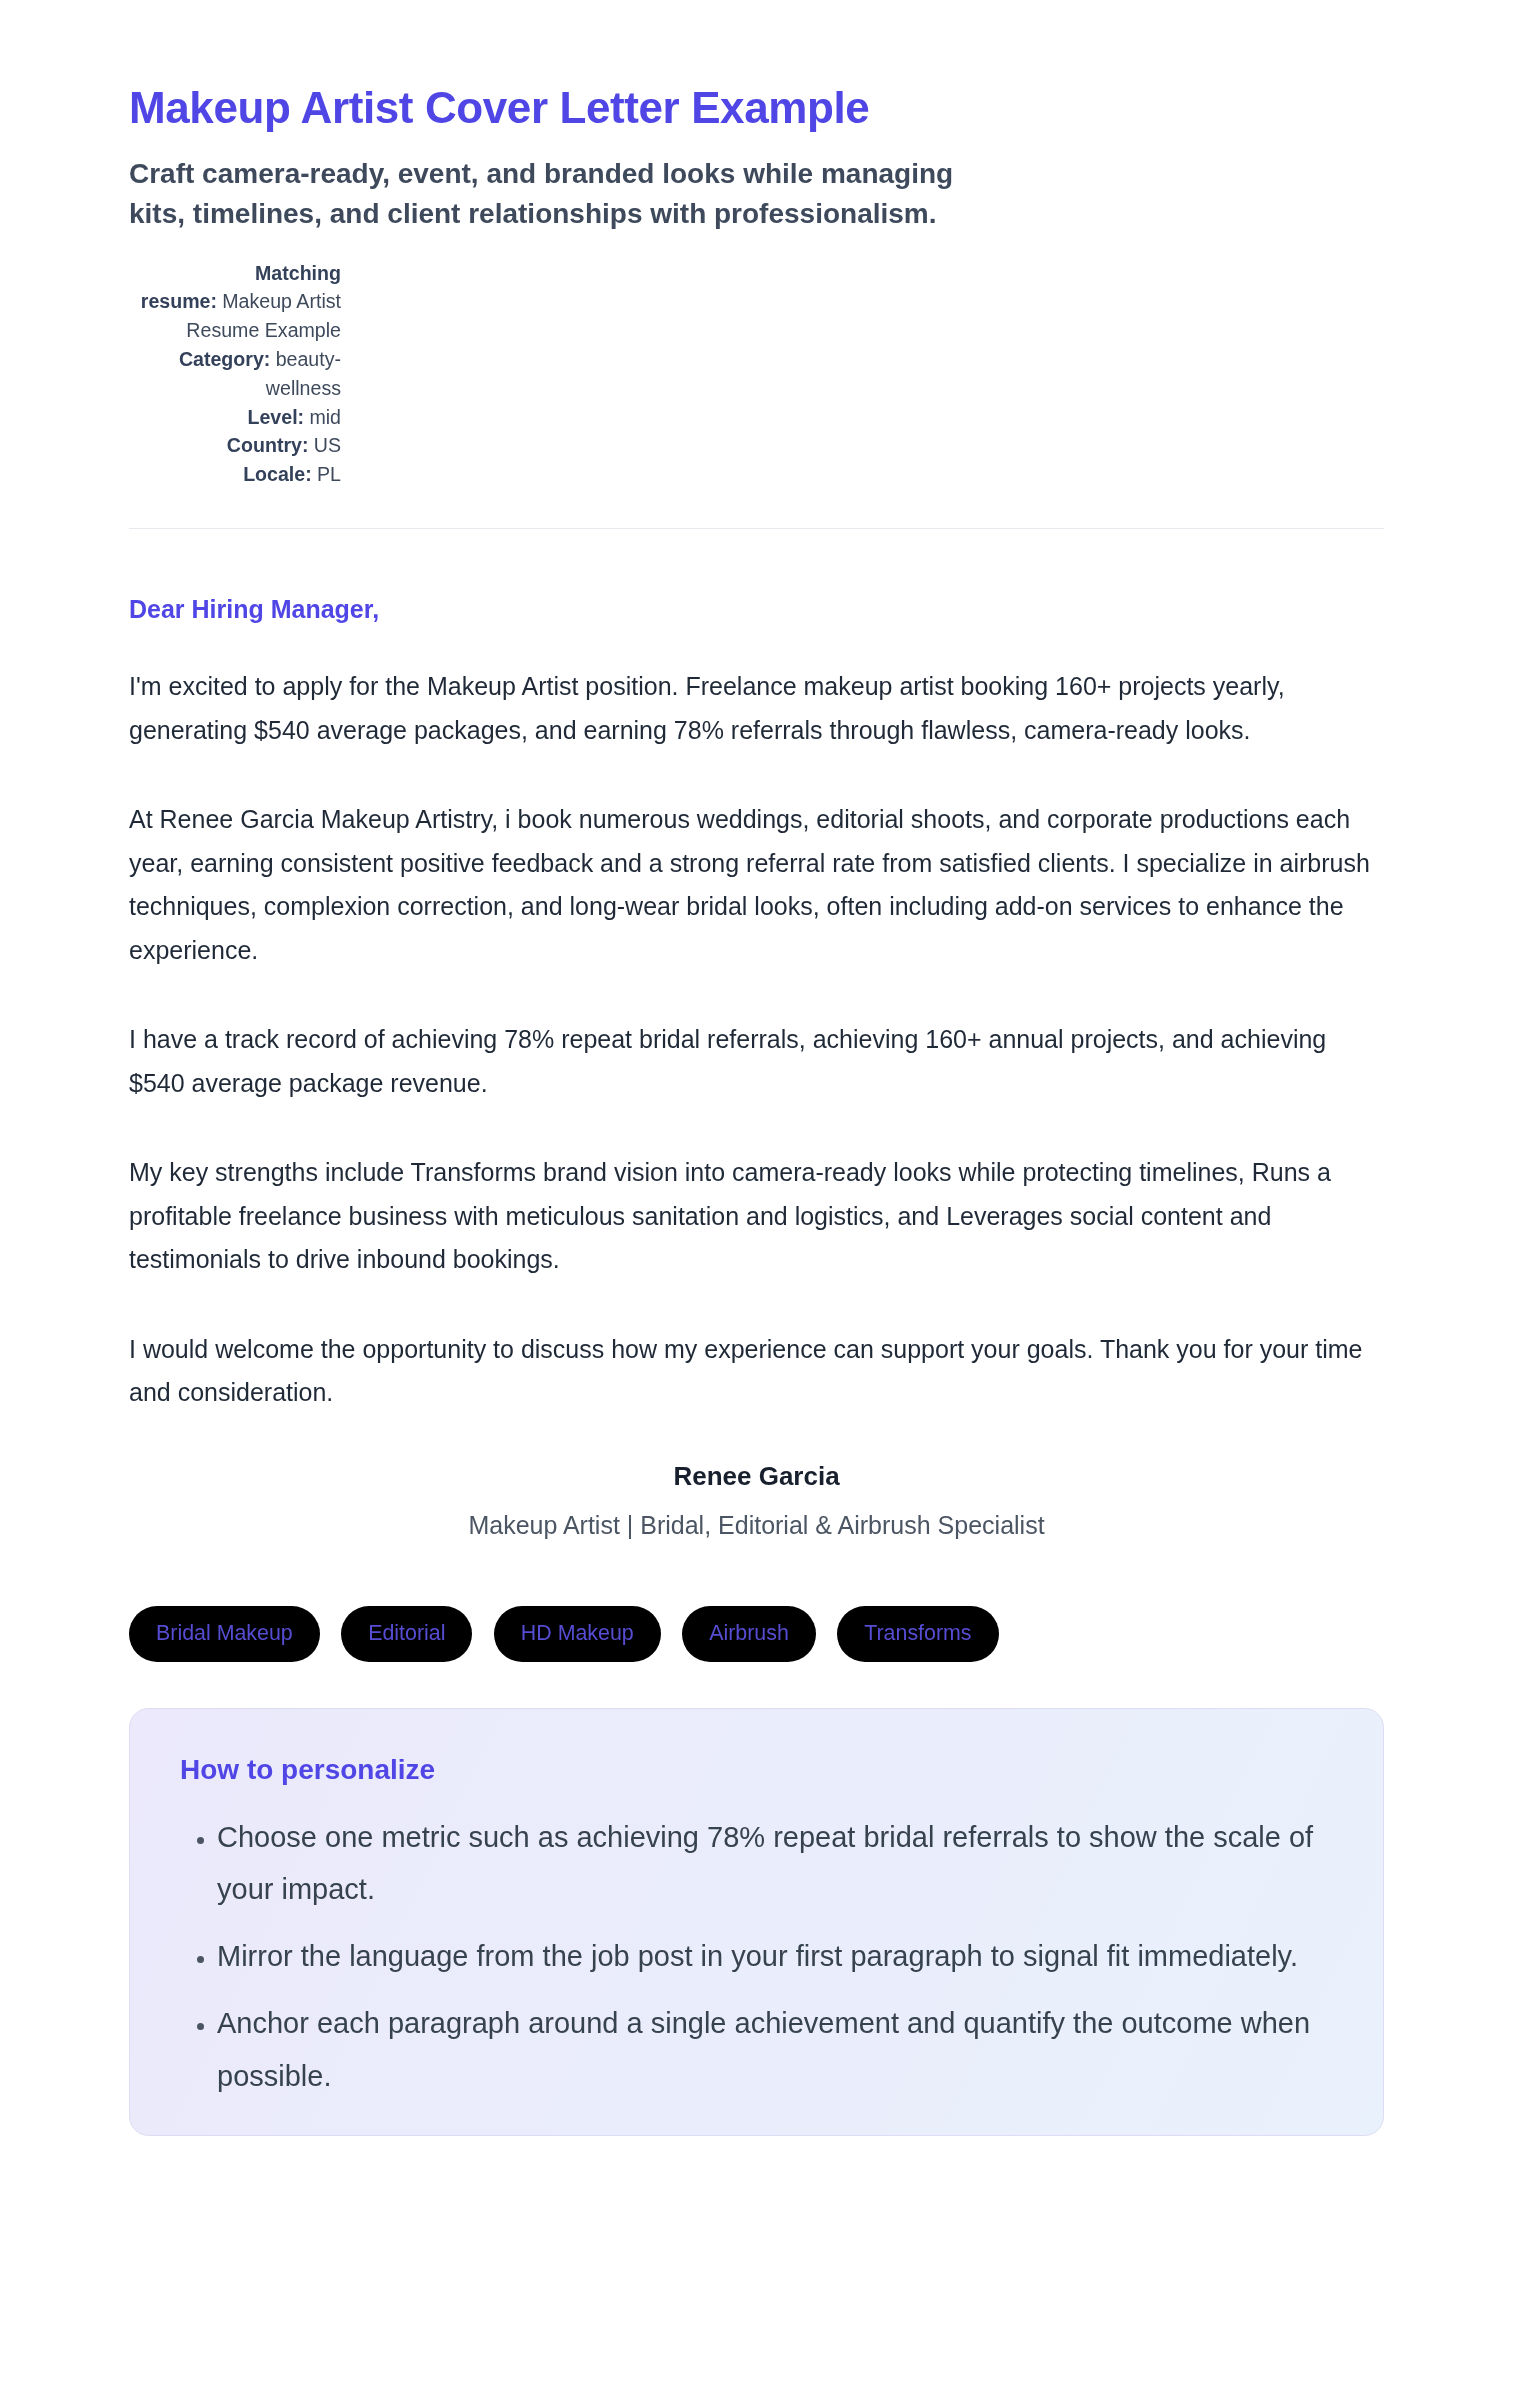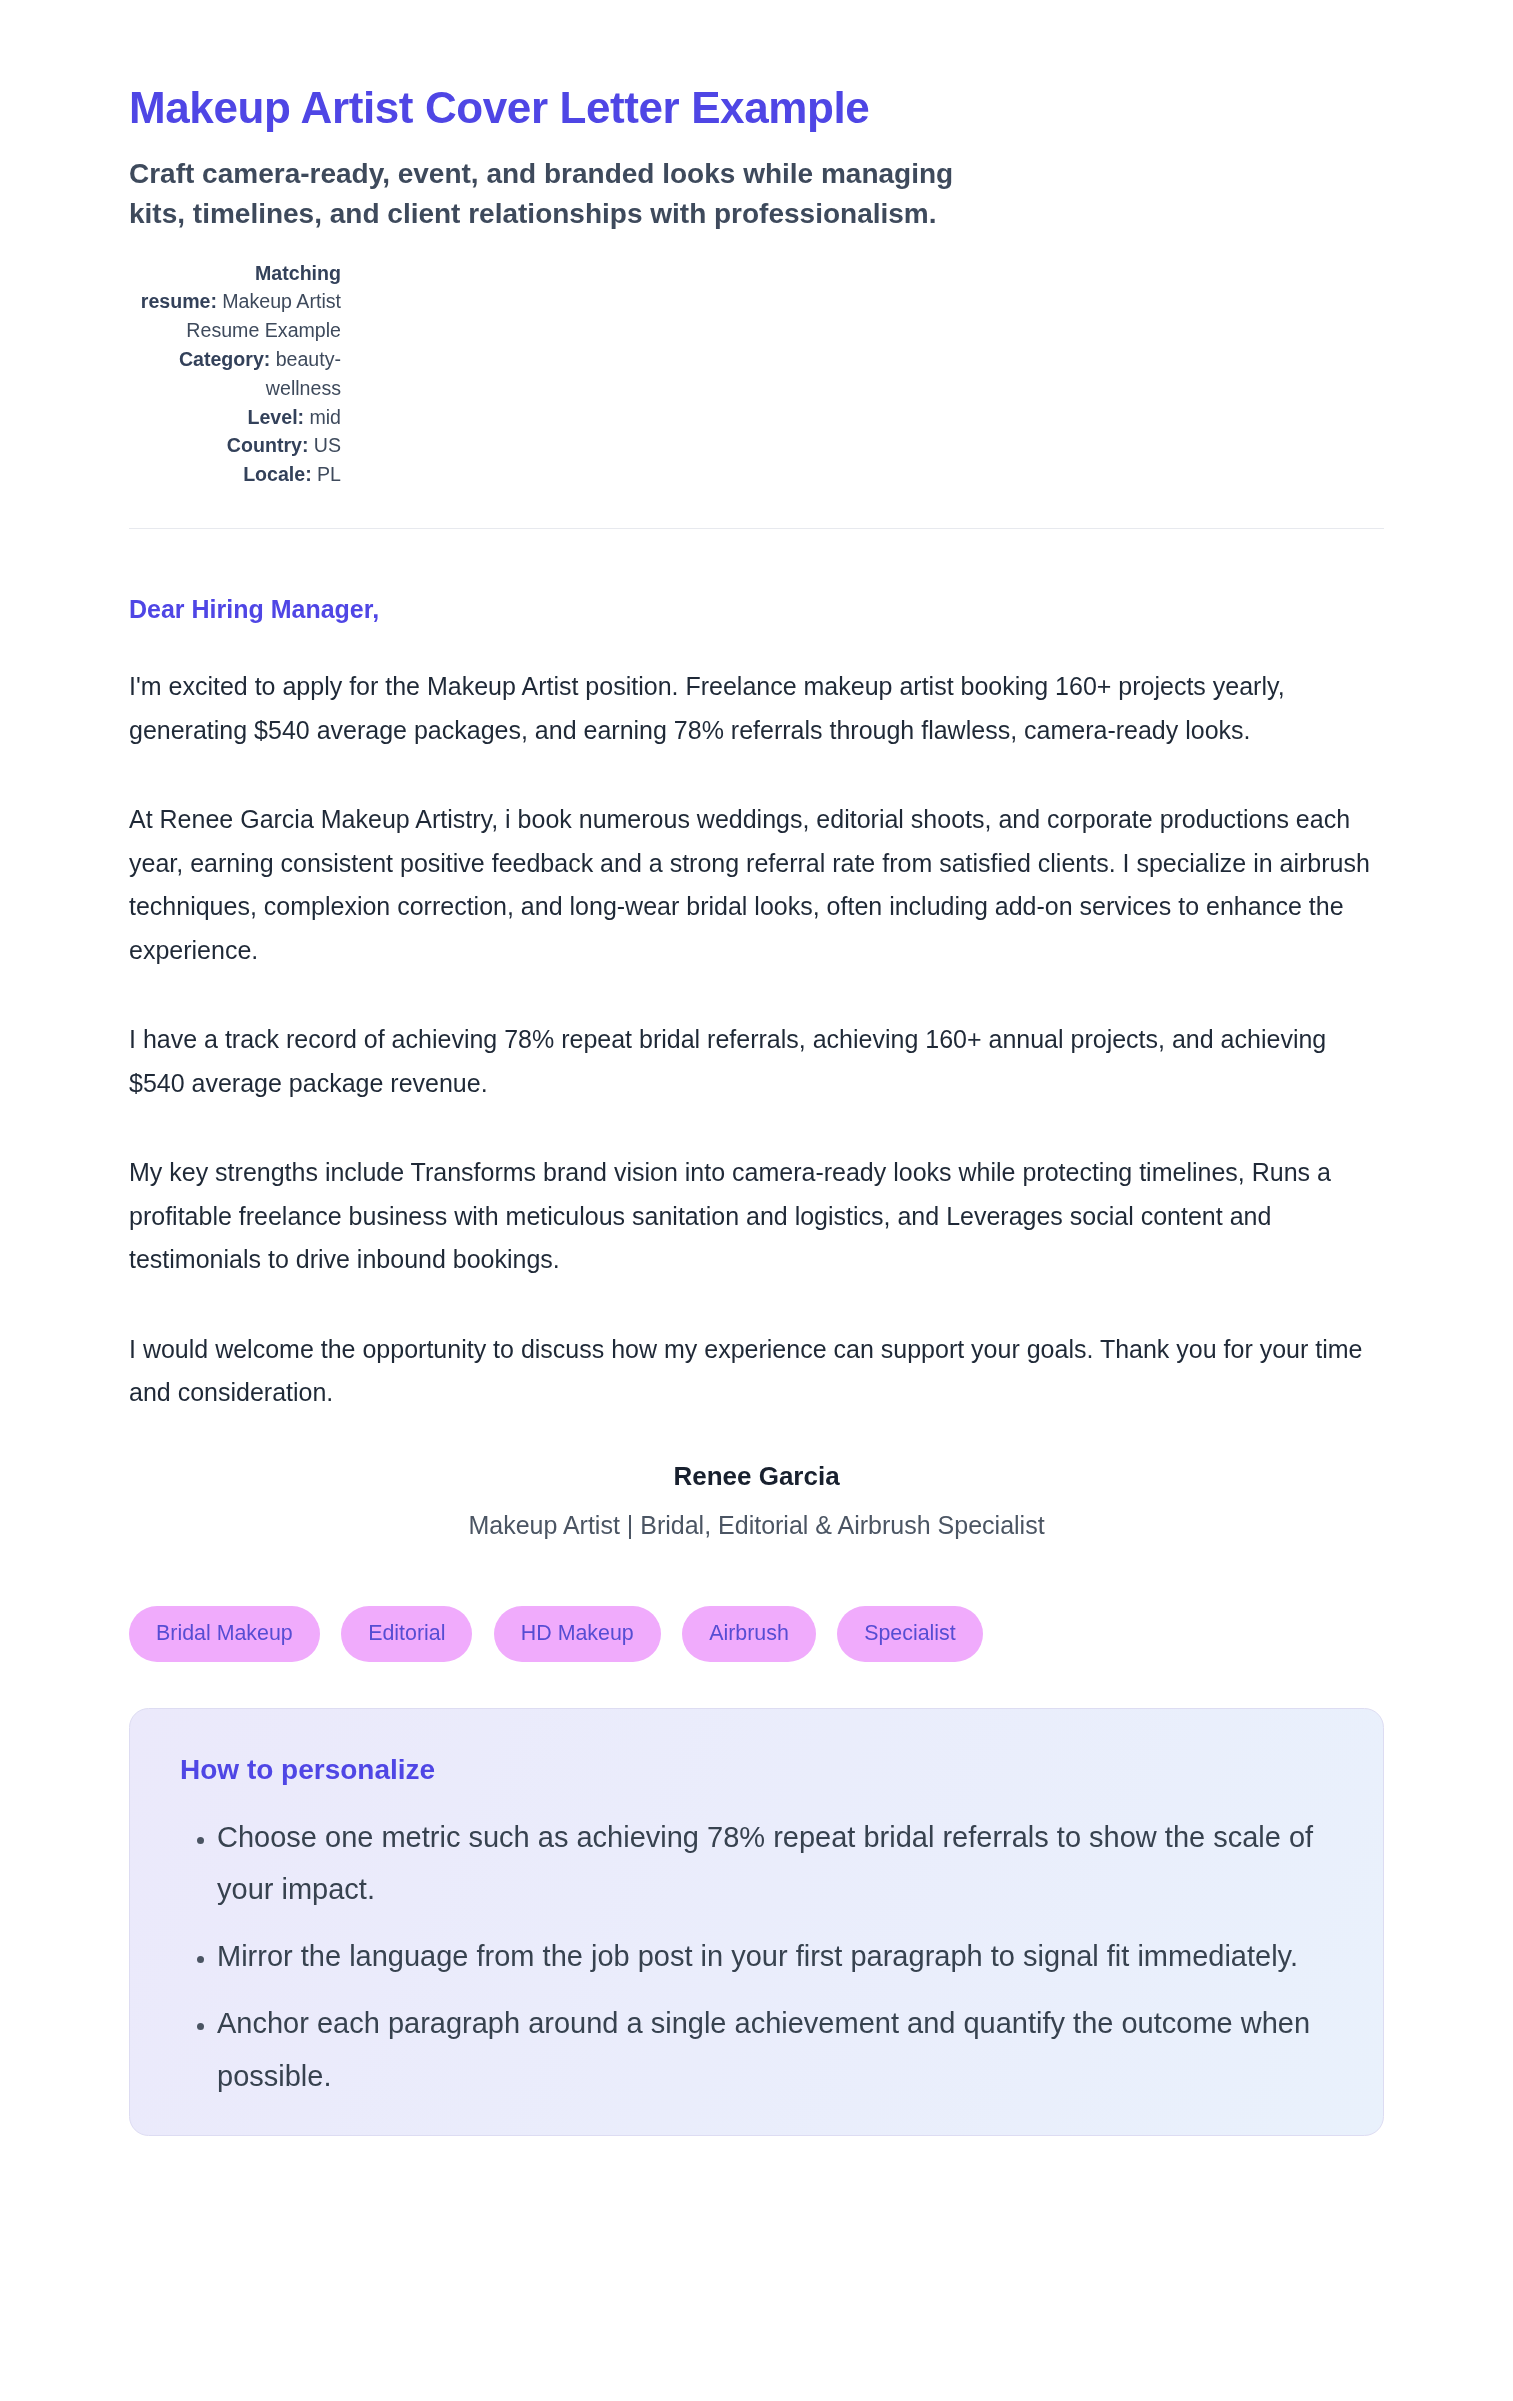--- a/index.html
+++ b/index.html
@@ -80,21 +80,21 @@
   .signature-role {
     margin: 19.6px 0 0 0;
     font-size: 25px;
     color: #4b5563;
   }
 
   
   .tags { margin-top: 66px; display: flex; gap: 21.4px; }
   .tag {
     display: inline-block;
-    background: #f0abfc;
+    background: #000000;
     color: #564dd3;
     font-size: 21.4px;
     line-height: 1;
     padding: 17px 27px;
     border-radius: 28.5px;
     cursor: pointer;
     white-space: nowrap;
   }
 
   
@@ -165,21 +165,21 @@
       <p class="signature-name">Renee Garcia</p>
       <p class="signature-role">Makeup Artist | Bridal, Editorial &amp; Airbrush Specialist</p>
     </div>
   </div>
 
   <div class="tags">
     <span class="tag">Bridal Makeup</span>
     <span class="tag">Editorial</span>
     <span class="tag">HD Makeup</span>
     <span class="tag">Airbrush</span>
-    <span class="tag">Specialist</span>
+    <span class="tag">Transforms</span>
   </div>
 
   <div class="tip-box">
     <h2 class="tip-title">How to personalize</h2>
     <ul class="tip-list">
       <li>Choose one metric such as achieving 78% repeat bridal referrals to show the scale of your impact.</li>
       <li>Mirror the language from the job post in your first paragraph to signal fit immediately.</li>
       <li>Anchor each paragraph around a single achievement and quantify the outcome when possible.</li>
     </ul>
   </div>

